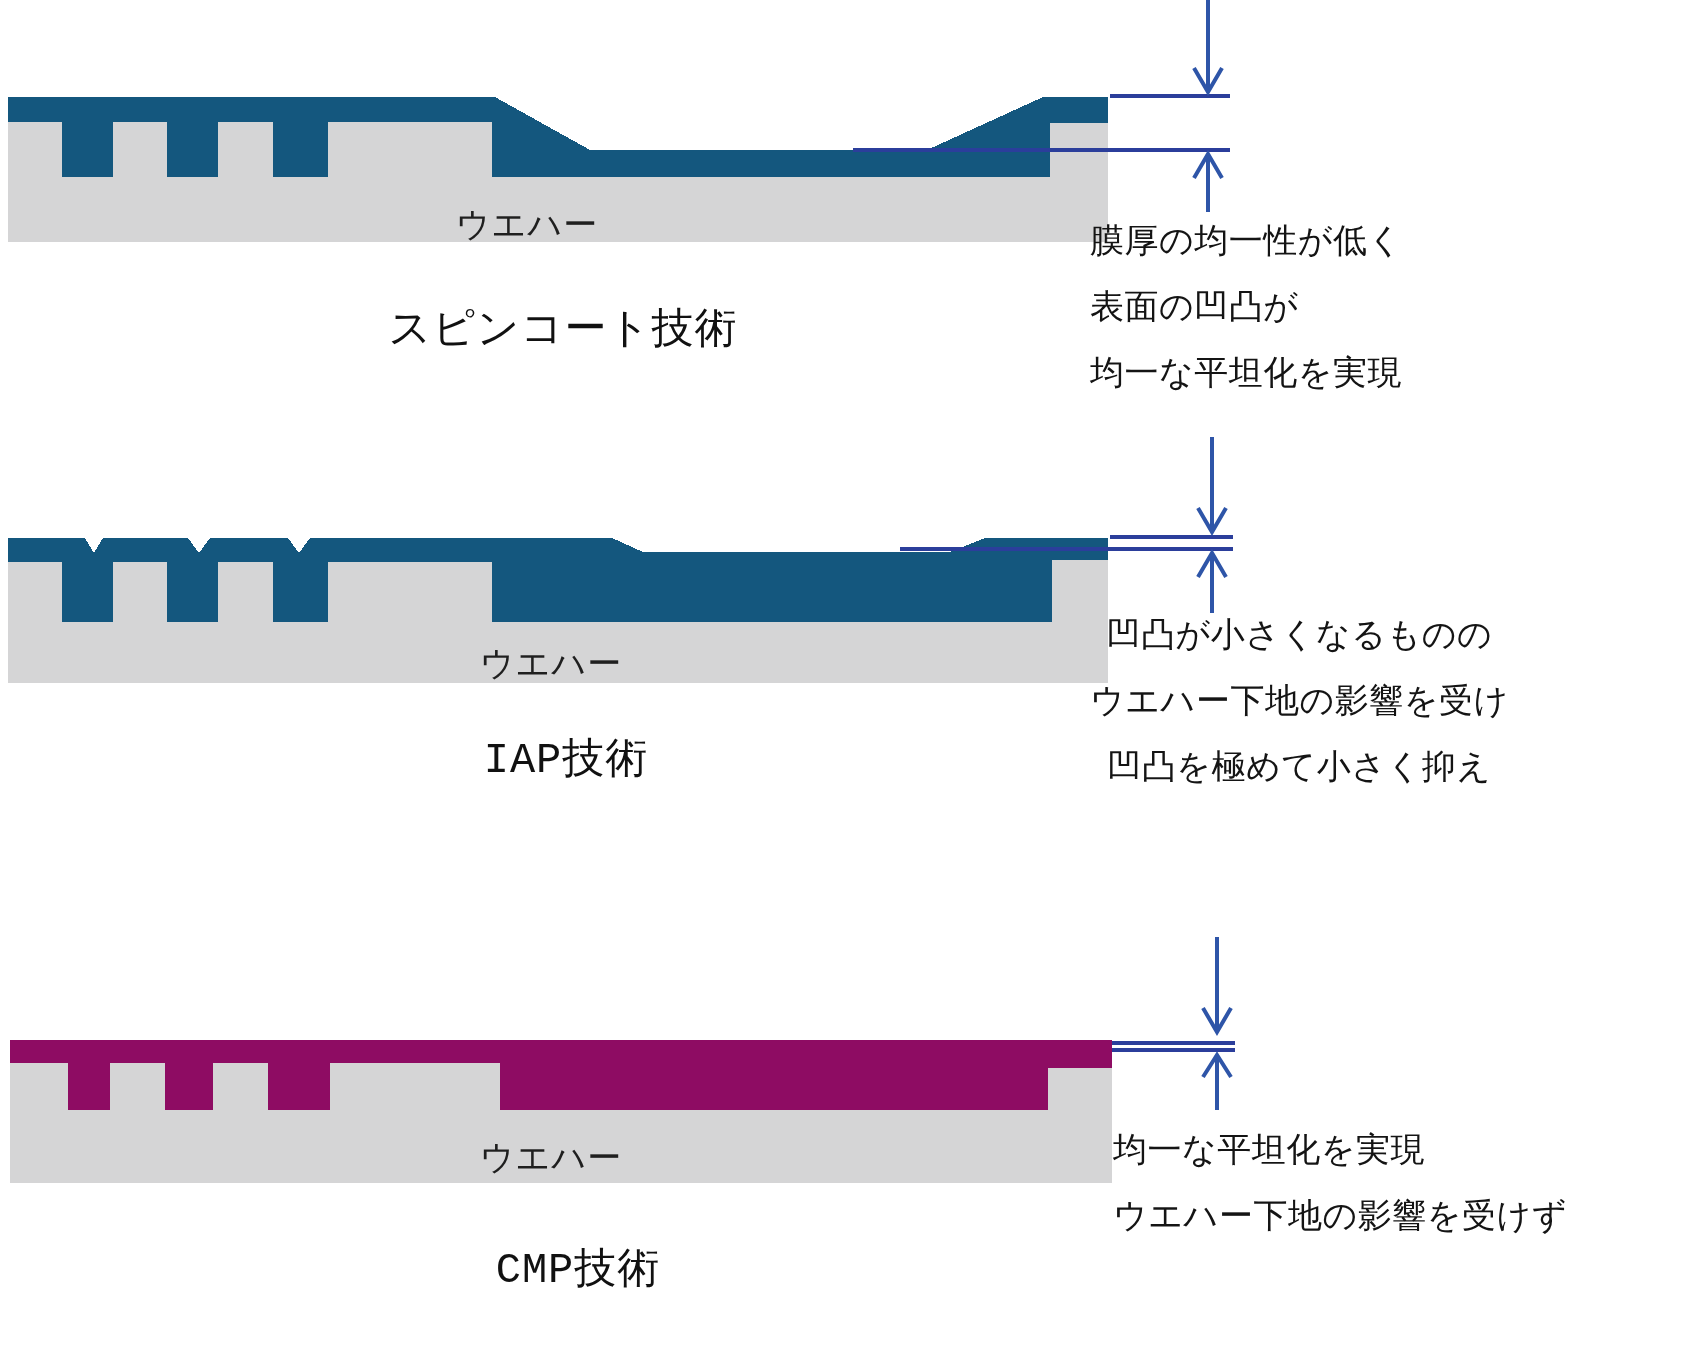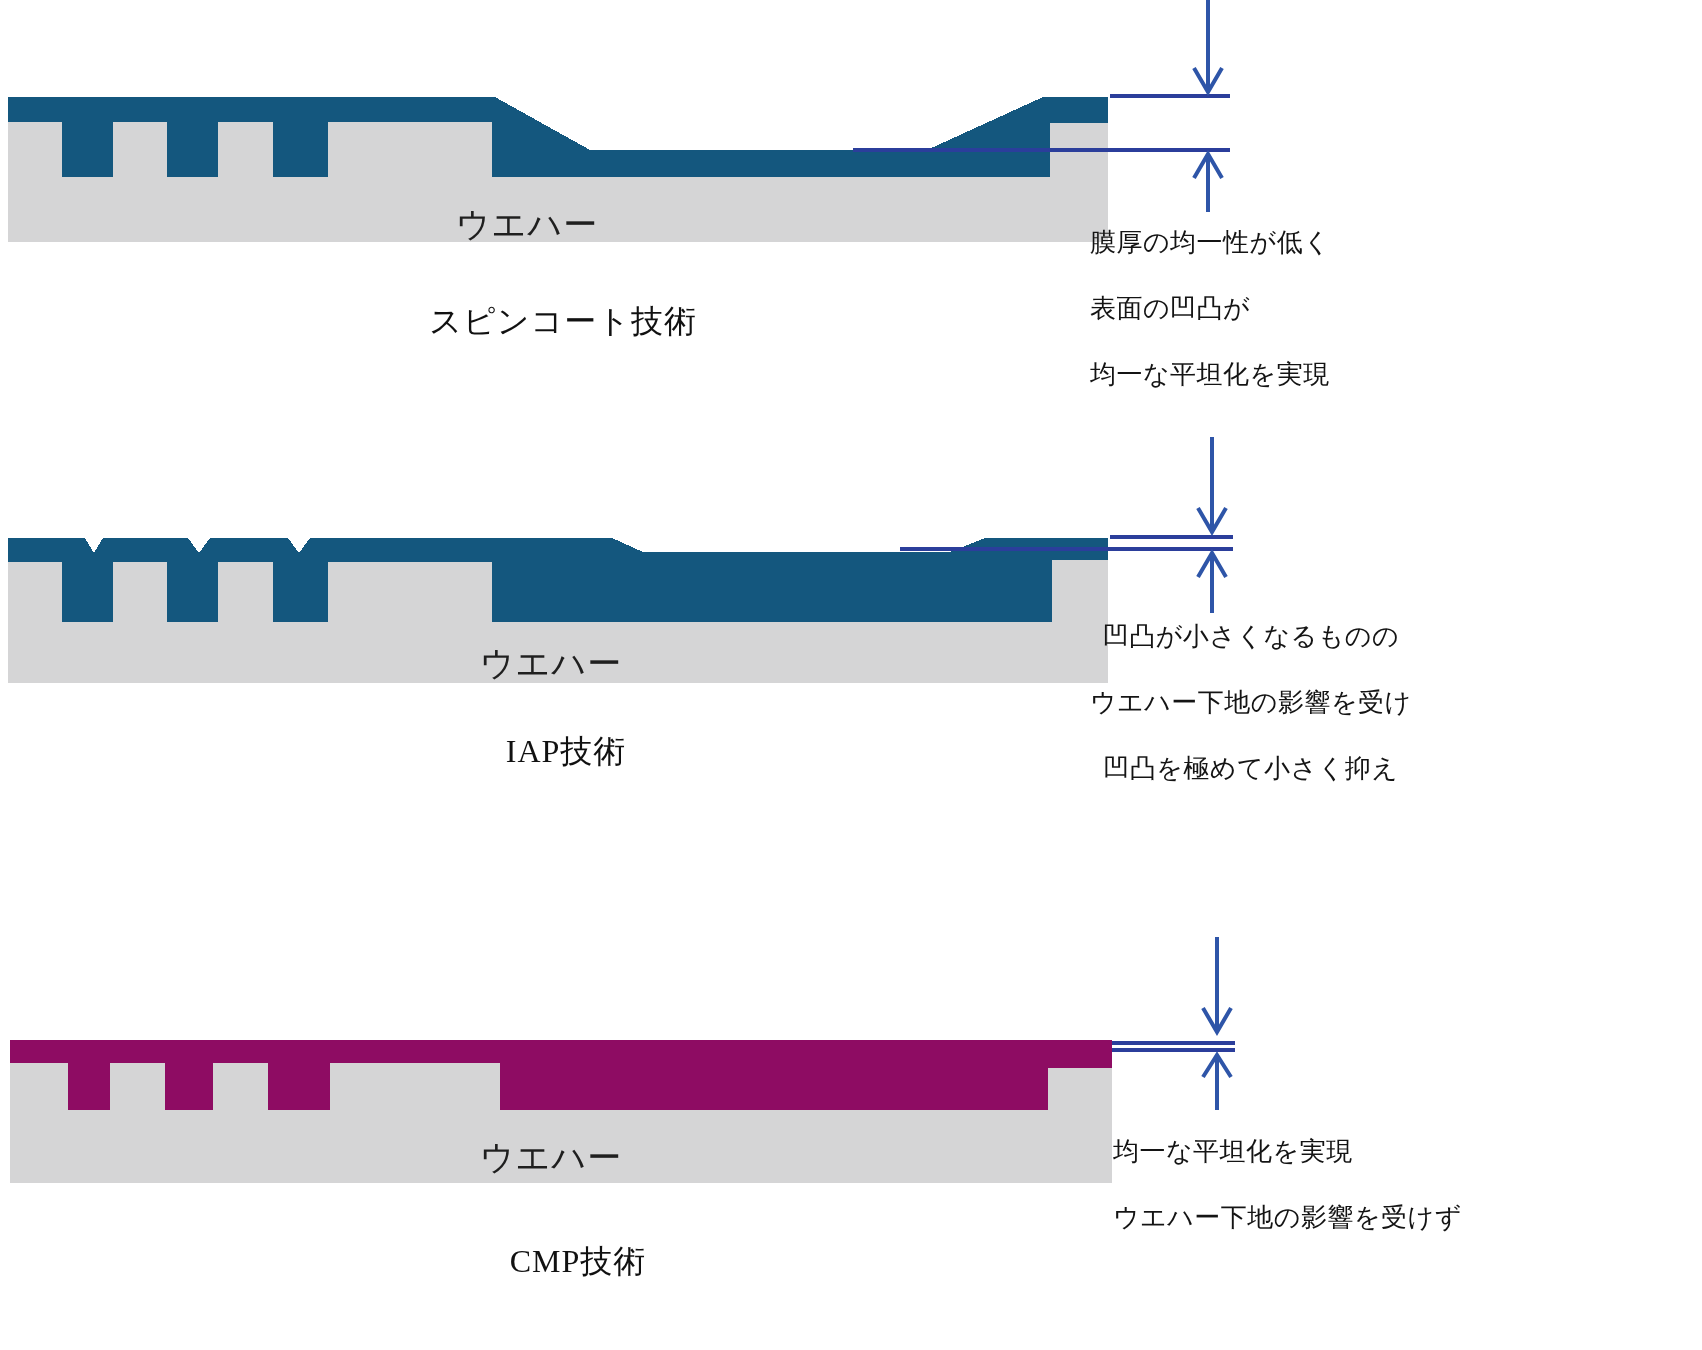--- a/index.html
+++ b/index.html
@@ -1,22 +1,22 @@
 <!DOCTYPE html>
 <html><head>
 <meta charset="utf-8">
 <style>
   html,body{margin:0;padding:0;background:#ffffff;}
   #canvas{position:relative;width:1578px;height:1350px;background:#ffffff;overflow:hidden;
-          font-family:Liberation Serif, serif;color:#1a1a1a;}
+          font-family:Liberation Mono, monospace;color:#1a1a1a;}
   #shapes{position:absolute;left:0;top:0;width:1702px;height:1350px;}
   .abs{position:absolute;white-space:nowrap;}
   .wafer-label{font-size:34px;transform:translateX(-50%);letter-spacing:1px;color:#1f1f1f;}
-  .diagram-title{font-size:32px;font-weight:500;transform:translateX(-50%);letter-spacing:1px;color:#111;}
-  .note{font-size:26px;line-height:66px;color:#141414;letter-spacing:0.5px;}
+  .diagram-title{font-size:42px;font-weight:500;transform:translateX(-50%);letter-spacing:1px;color:#111;}
+  .note{font-size:34px;line-height:66px;color:#141414;letter-spacing:0.5px;}
   .note div{white-space:nowrap;}
 </style>
 </head>
 <body>
 
 <div id="canvas">
 
   <svg id="shapes" viewBox="0 0 1702 1350" shape-rendering="crispEdges">
 
     <polygon points="8,122 62,122 62,177 113,177 113,122 167,122 167,177 218,177 218,122 273,122 273,177 328,177 328,122 492,122 492,177 1050,177 1050,123 1108,123 1108,242 8,242" fill="#D5D5D6"></polygon>

